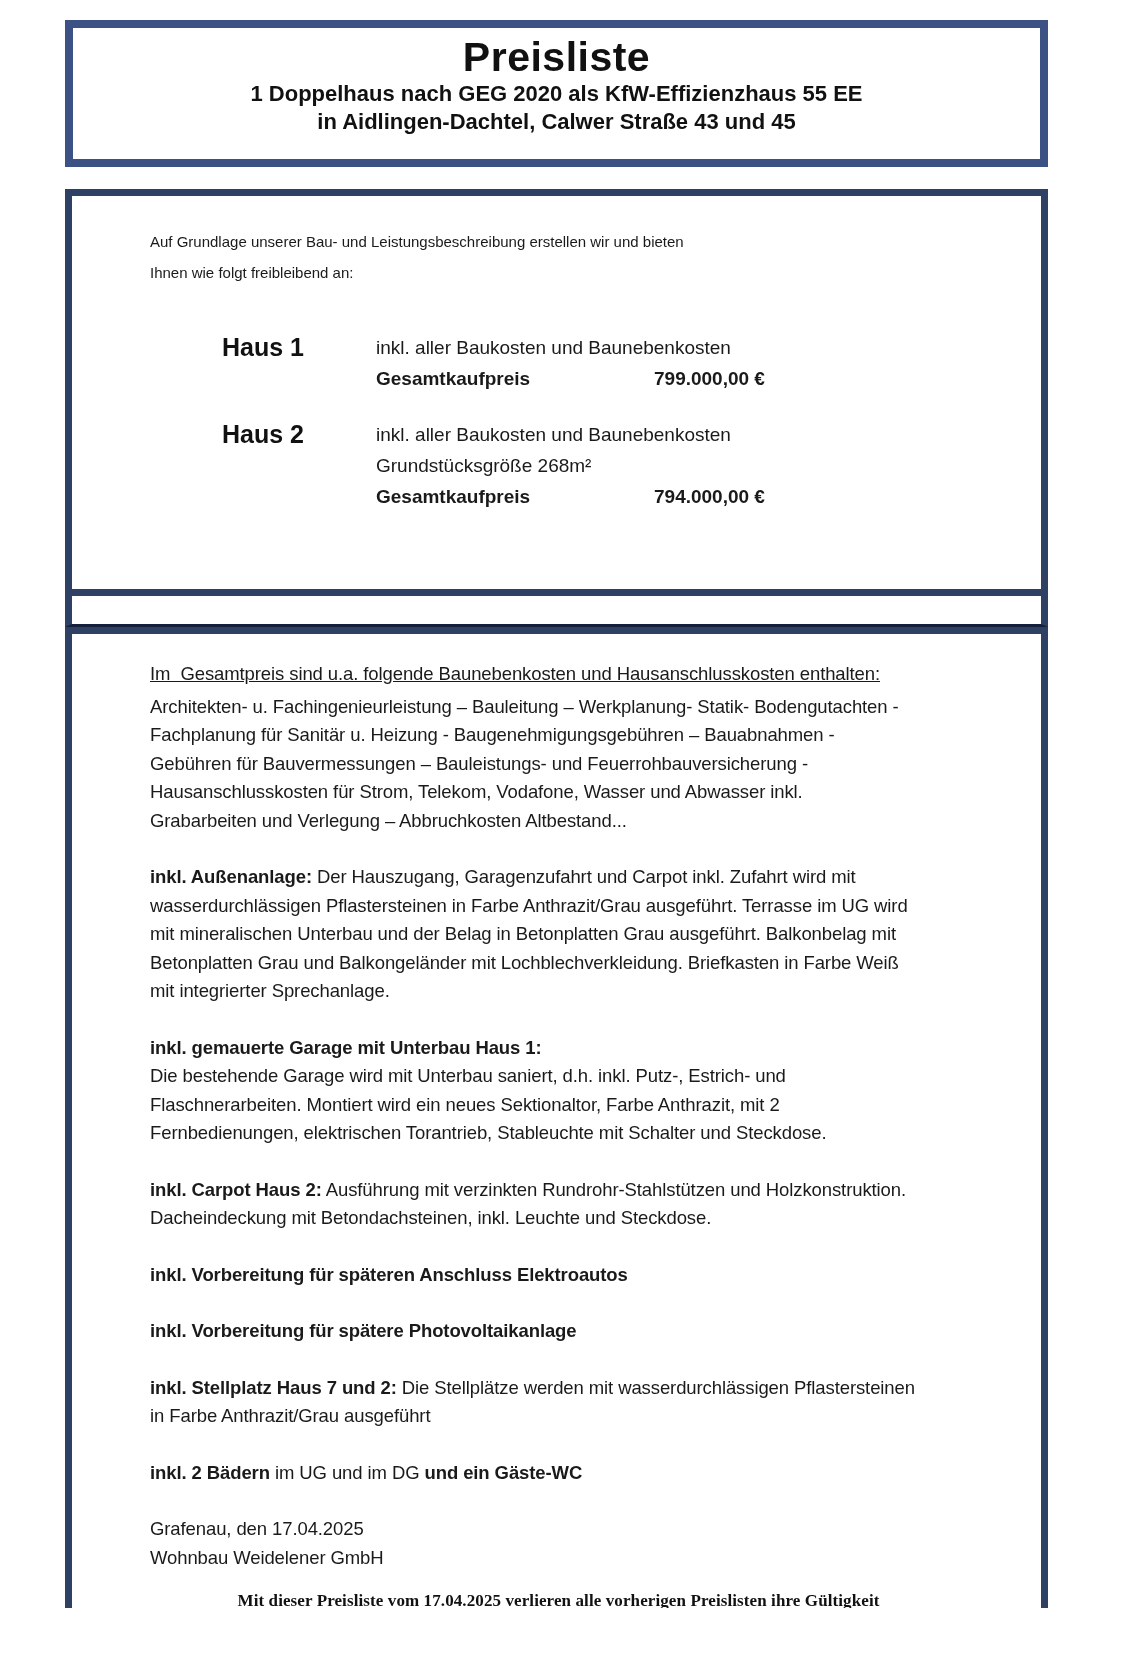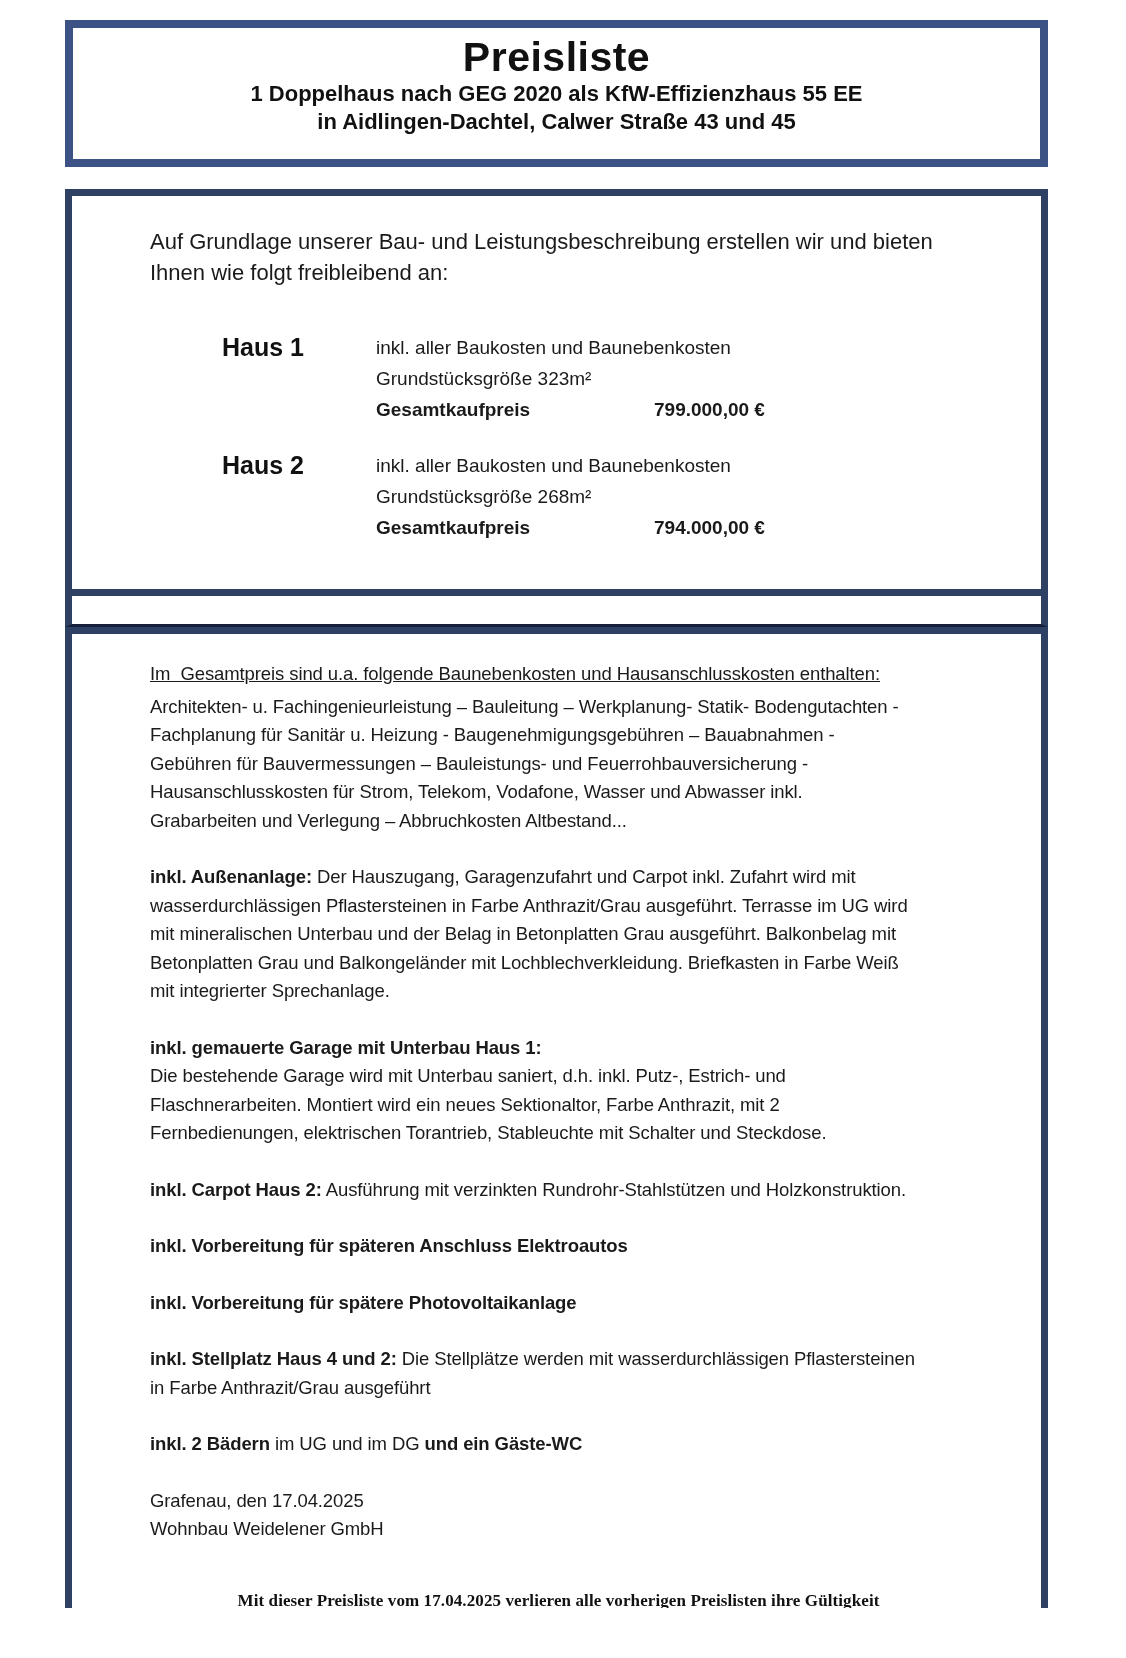--- a/index.html
+++ b/index.html
@@ -27,21 +27,21 @@
     font-size:22px;font-weight:bold;line-height:28px;color:#111;
   }
 
   
   .offer-box{
     left:65px;top:189px;width:983px;height:407px;
     border:7px solid #2e4164;
     padding:30px 20px 0 78px;
   }
   .intro{
-    font-size:22px;line-height:31px;white-space:pre-wrap;
+    font-size:15px;line-height:31px;white-space:pre-wrap;
   }
   .house-row{display:flex;margin-left:72px;margin-top:44px;gap:16px;}
   .house-row.second{margin-top:25px;}
   .house-name{
     width:138px;flex:0 0 138px;
     font-size:25px;font-weight:bold;line-height:31px;color:#111;
   }
   .house-desc{font-size:19px;line-height:31px;}
   .price-line{display:flex;font-weight:bold;}
   .price-label{width:278px;flex:0 0 278px;}
@@ -87,21 +87,20 @@
     <div class="doc-subtitle">in Aidlingen-Dachtel, Calwer Straße 43 und 45</div>
   </div>
 
   <div class="box offer-box">
     <div class="intro"><span>Auf Grundlage unserer Bau- und Leistungsbeschreibung erstellen wir und bieten</span><br><span>Ihnen wie folgt freibleibend an:</span></div>
 
     <div class="house-row">
       <div class="house-name">Haus 1</div>
       <div class="house-desc">
         <div>inkl. aller Baukosten und Baunebenkosten</div>
-        <div>Grundstücksgröße 323m²</div>
         <div class="price-line">
           <span class="price-label">Gesamtkaufpreis</span>
           <span class="price-value">799.000,00 €</span>
         </div>
       </div>
     </div>
 
     <div class="house-row second">
       <div class="house-name">Haus 2</div>
       <div class="house-desc">
@@ -115,22 +114,22 @@
     </div>
   </div>
 
   <div class="box thin-band"></div>
 
   <div class="box details-box">
     <div class="details-heading">Im  Gesamtpreis sind u.a. folgende Baunebenkosten und Hausanschlusskosten enthalten:</div>
     <div class="para first"><span>Architekten- u. Fachingenieurleistung – Bauleitung – Werkplanung- Statik- Bodengutachten -</span><br><span>Fachplanung für Sanitär u. Heizung - Baugenehmigungsgebühren – Bauabnahmen -</span><br><span>Gebühren für Bauvermessungen – Bauleistungs- und Feuerrohbauversicherung -</span><br><span>Hausanschlusskosten für Strom, Telekom, Vodafone, Wasser und Abwasser inkl.</span><br><span>Grabarbeiten und Verlegung – Abbruchkosten Altbestand...</span></div>
     <div class="para"><span style="font-weight: bold;">inkl. Außenanlage:</span><span> Der Hauszugang, Garagenzufahrt und Carpot inkl. Zufahrt wird mit</span><br><span>wasserdurchlässigen Pflastersteinen in Farbe Anthrazit/Grau ausgeführt. Terrasse im UG wird</span><br><span>mit mineralischen Unterbau und der Belag in Betonplatten Grau ausgeführt. Balkonbelag mit</span><br><span>Betonplatten Grau und Balkongeländer mit Lochblechverkleidung. Briefkasten in Farbe Weiß</span><br><span>mit integrierter Sprechanlage.</span></div>
     <div class="para"><span style="font-weight: bold;">inkl. gemauerte Garage mit Unterbau Haus 1:</span><br><span>Die bestehende Garage wird mit Unterbau saniert, d.h. inkl. Putz-, Estrich- und</span><br><span>Flaschnerarbeiten. Montiert wird ein neues Sektionaltor, Farbe Anthrazit, mit 2</span><br><span>Fernbedienungen, elektrischen Torantrieb, Stableuchte mit Schalter und Steckdose.</span></div>
-    <div class="para"><span style="font-weight: bold;">inkl. Carpot Haus 2:</span><span> Ausführung mit verzinkten Rundrohr-Stahlstützen und Holzkonstruktion.</span><br></div>
+    <div class="para"><span style="font-weight: bold;">inkl. Carpot Haus 2:</span><span> Ausführung mit verzinkten Rundrohr-Stahlstützen und Holzkonstruktion.</span><br><span>Dacheindeckung mit Betondachsteinen, inkl. Leuchte und Steckdose.</span></div>
     <div class="para"><span style="font-weight: bold;">inkl. Vorbereitung für späteren Anschluss Elektroautos</span></div>
     <div class="para"><span style="font-weight: bold;">inkl. Vorbereitung für spätere Photovoltaikanlage</span></div>
-    <div class="para"><span style="font-weight: bold;">inkl. Stellplatz Haus 4 und 2:</span><span> Die Stellplätze werden mit wasserdurchlässigen Pflastersteinen</span><br><span>in Farbe Anthrazit/Grau ausgeführt</span></div>
+    <div class="para"><span style="font-weight: bold;">inkl. Stellplatz Haus 7 und 2:</span><span> Die Stellplätze werden mit wasserdurchlässigen Pflastersteinen</span><br><span>in Farbe Anthrazit/Grau ausgeführt</span></div>
     <div class="para"><span style="font-weight: bold;">inkl. 2 Bädern</span><span> im UG und im DG </span><span style="font-weight: bold;">und ein Gäste-WC</span></div>
     <div class="signature"><span>Grafenau, den 17.04.2025</span><br><span>Wohnbau Weidelener GmbH</span></div>
     <div class="footer-note">Mit dieser Preisliste vom 17.04.2025 verlieren alle vorherigen Preislisten ihre Gültigkeit</div>
   </div>
 
 </div>
 
 </body></html>

